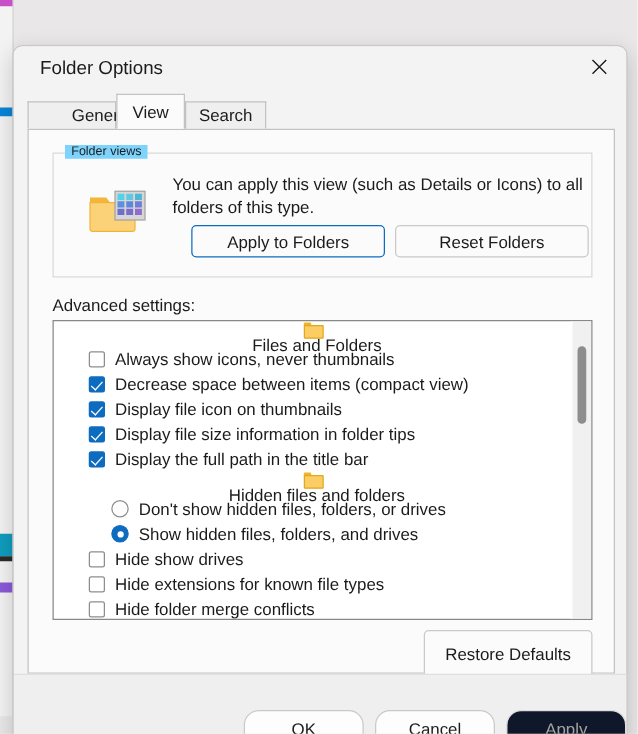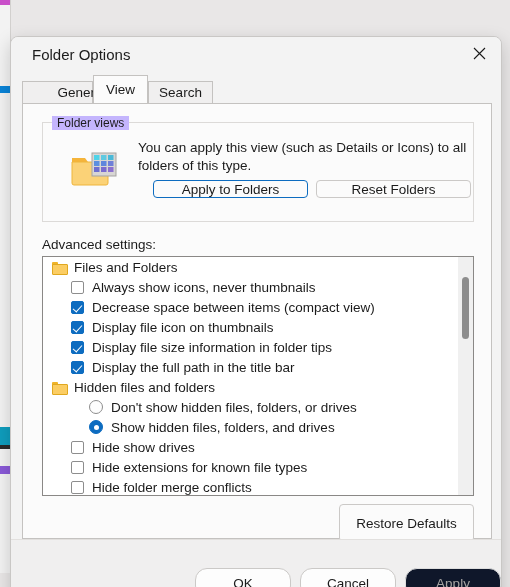--- a/index.html
+++ b/index.html
@@ -86,35 +86,35 @@
 
   
   #folder-views-group {
     position:absolute; left:19px; top:18px;
     width:432px; height:100px;
     border:1px solid #dcdad8;
     background:transparent;
   }
   #folder-views-legend {
     position:absolute; left:29px; top:12px;
-    background:#c4b5fd; padding:0 5px;
-    font-size:12px; color:#1b1b1b;
+    background:#7dd3fc; padding:0 5px;
+    font-size:10px; color:#1b1b1b;
   }
   #folder-glyph {
     position:absolute; left:45px; top:45px;
     width:54px; height:42px;
   }
   #fv-desc {
     position:absolute; left:115px; top:35px;
     width:330px;
     font-size:13.5px; line-height:18px; color:#1b1b1b;
   }
   .gbtn {
     position:absolute;
-    height:18px;
+    height:26px;
     background:#fbfbfb;
     border:1px solid #cbc9c7;
     border-radius:4px;
     font-family:"Liberation Sans", sans-serif;
     font-size:13.5px; color:#1b1b1b;
     cursor:pointer;
   }
   #apply-to-folders { left:130px; top:76px; width:155px; border:1.5px solid #0d6cc0; }
   #reset-folders    { left:293px; top:76px; width:155px; }
 
@@ -132,21 +132,21 @@
   }
   #adv-items {
     position:absolute; left:0; top:0; width:412px;
   }
   .row {
     position:relative; height:20px;
     display:flex; align-items:center;
     font-size:13.5px; color:#1b1b1b;
     white-space:nowrap;
   }
-  .row.group  { padding-left:9px; }
+  .row.group  { padding-left:9px;flex-direction:column; }
   .row.item   { padding-left:28px; }
   .row.radio  { padding-left:46px; }
 
   .folder-ico {
     width:15px; height:12px; margin-right:7px; flex:0 0 auto;
     position:relative;
   }
   .folder-ico::before{
     content:""; position:absolute; left:0; top:1px; width:6px; height:3px;
     background:#f0b429; border-radius:1px 1px 0 0;

